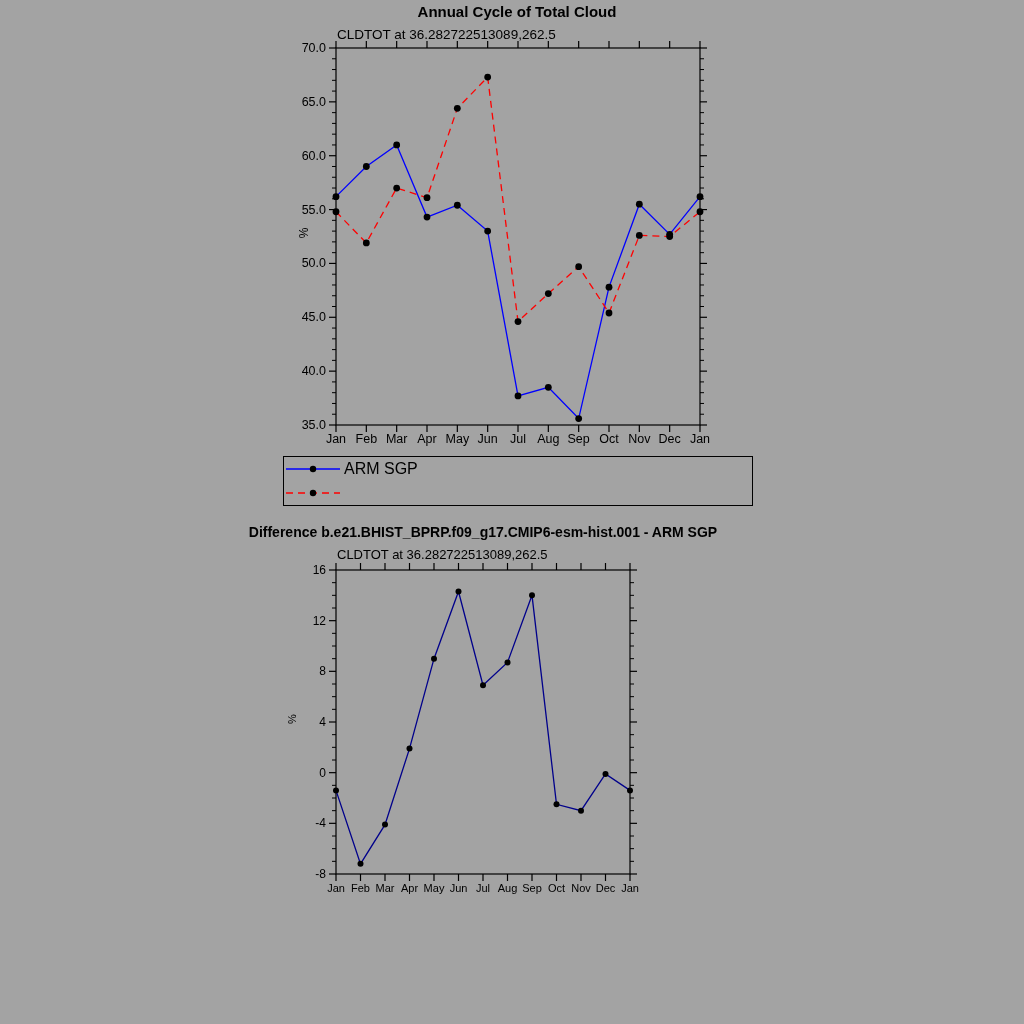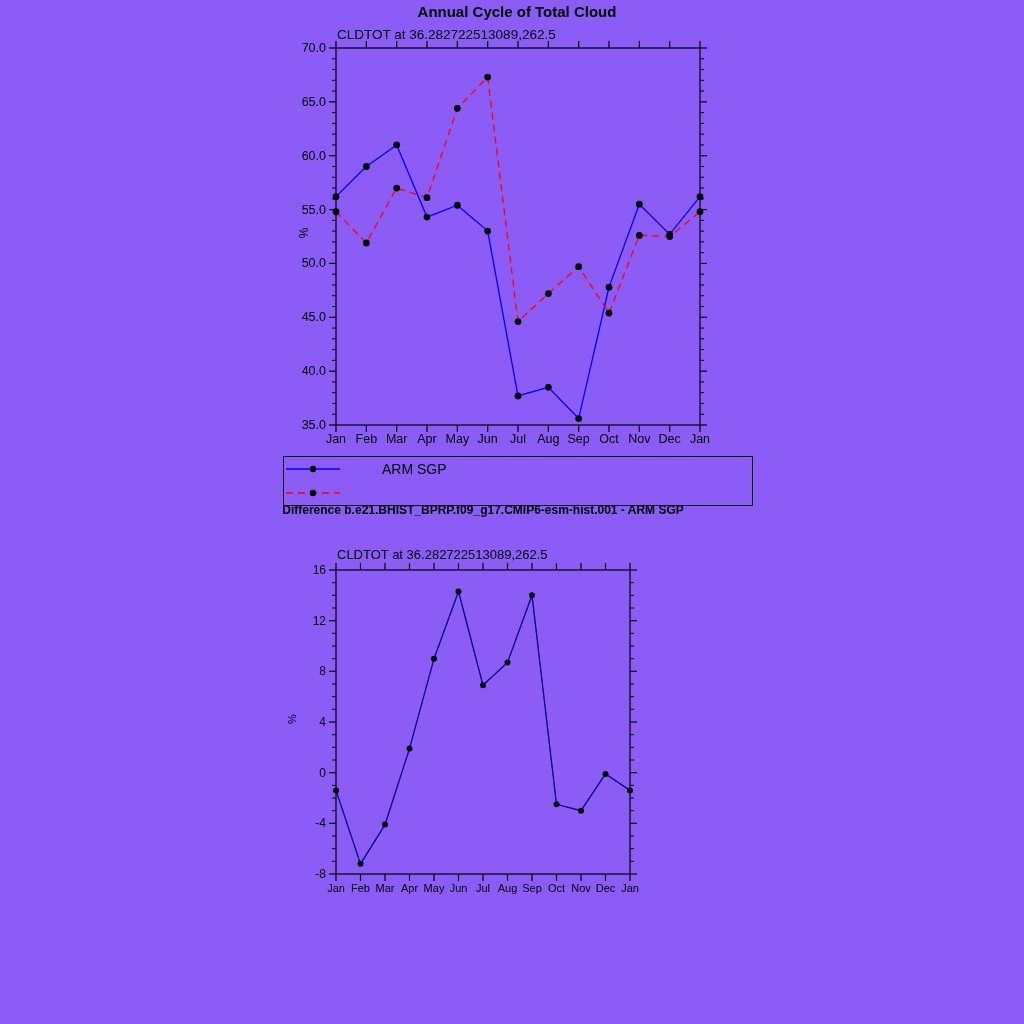--- a/index.html
+++ b/index.html
@@ -1,33 +1,33 @@
 <!DOCTYPE html>
 <html><head>
 <meta charset="utf-8">
 <style>
   html,body{margin:0;padding:0;background:#fff;}
-  .page{position:relative;width:1024px;height:1024px;background:#8b5cf6;overflow:hidden;
+  .page{position:relative;width:1024px;height:1024px;background:#a3a3a3;overflow:hidden;
         font-family:"Liberation Sans",sans-serif;color:#000;}
   .chartsvg{position:absolute;left:0;top:0;pointer-events:none;}
   svg text{font-family:"Liberation Sans",sans-serif;fill:#000;}
   .title1{position:absolute;left:217px;top:3px;width:600px;text-align:center;
           font-weight:bold;font-size:15px;}
   .sub1{position:absolute;left:337px;top:27px;font-size:13.5px;}
   .ylab1{position:absolute;left:299px;top:226px;transform:rotate(-90deg);font-size:12px;}
-  .title2{position:absolute;left:183px;top:503px;width:600px;text-align:center;
-          font-weight:bold;font-size:12px;}
+  .title2{position:absolute;left:183px;top:524px;width:600px;text-align:center;
+          font-weight:bold;font-size:14px;}
   .sub2{position:absolute;left:337px;top:547px;font-size:13px;}
   .ylab2{position:absolute;left:287px;top:713px;transform:rotate(-90deg);font-size:11px;}
   .legend{position:absolute;left:283px;top:456px;width:470px;height:50px;
           border:1px solid #000;box-sizing:border-box;display:flex;flex-direction:column;
           justify-content:center;}
   .legend-row{display:flex;align-items:center;height:25px;}
   .legend-sample{flex:0 0 60px;height:18px;}
-  .legend-label{font-size:14px;white-space:nowrap;margin-left:38px;}
+  .legend-label{font-size:16px;white-space:nowrap;}
 </style>
 </head>
 <body>
 
 <div class="page">
 
   <div class="title1">Annual Cycle of Total Cloud</div>
   <div class="sub1">CLDTOT at 36.282722513089,262.5</div>
   <div class="ylab1">%</div>
   <svg class="chartsvg" width="1024" height="1024">

